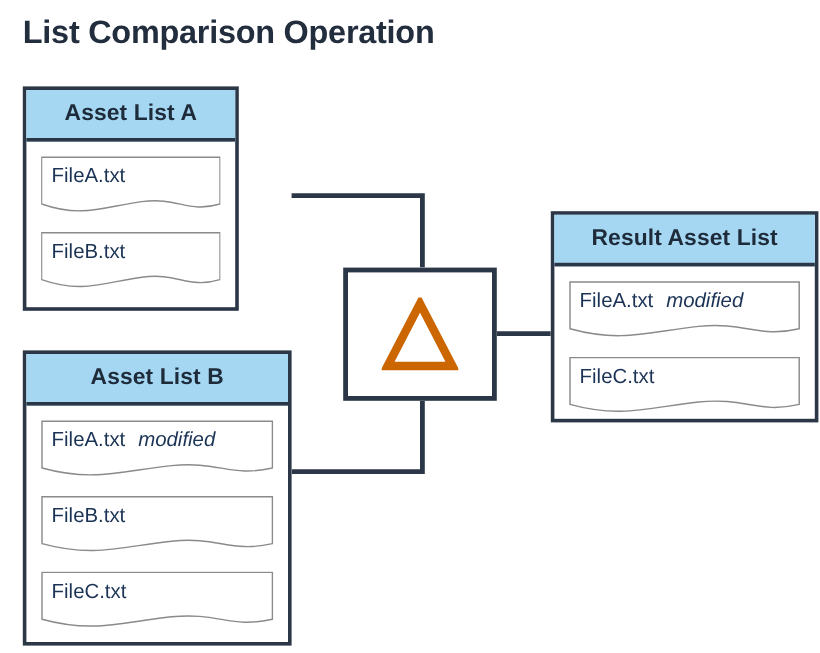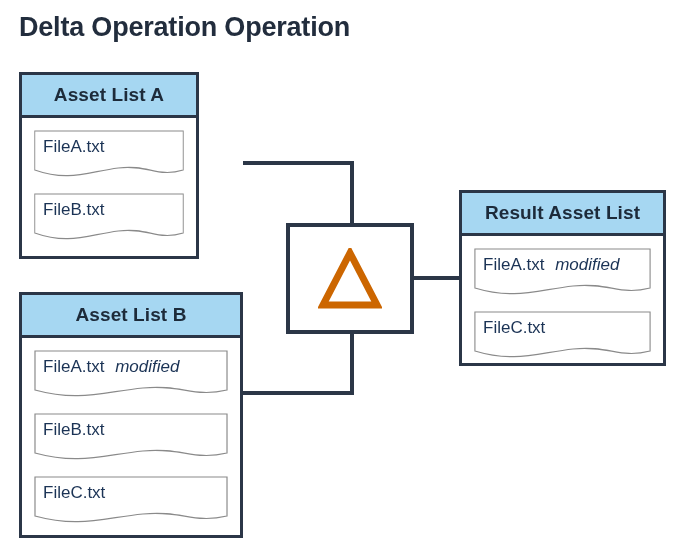--- a/index.html
+++ b/index.html
@@ -109,29 +109,29 @@
     background: #ffffff;
     display: flex;
     align-items: center;
     justify-content: center;
   }
   .op-box svg { display: block; }
 
   
   #panel-a     { left: 19px;  top: 72px;  width: 180px; height: 187px; }
   #panel-b     { left: 19px;  top: 292px; width: 224px; height: 246px; }
-  #panel-result{ left: 459px; top: 190px; width: 207px; height: 176px; }
+  #panel-result{ left: 459px; top: 176px; width: 223px; height: 176px; }
   #op-delta    { left: 286px; top: 223px; width: 128px; height: 111px; }
 </style>
 </head>
 <body>
 
 <div id="canvas">
 
-  <div class="page-title">Delta Operation Operation</div>
+  <div class="page-title">List Comparison Operation</div>
 
   <svg class="connector-layer" viewBox="0 0 683 544" xmlns="http://www.w3.org/2000/svg">
 
     <path d="M 243 163 L 352 163 L 352 223" fill="none" stroke="#2b3647" stroke-width="4"></path>
 
     <path d="M 243 393 L 352 393 L 352 334" fill="none" stroke="#2b3647" stroke-width="4"></path>
 
     <path d="M 414 278 L 459 278" fill="none" stroke="#2b3647" stroke-width="4"></path>
   </svg>
 

